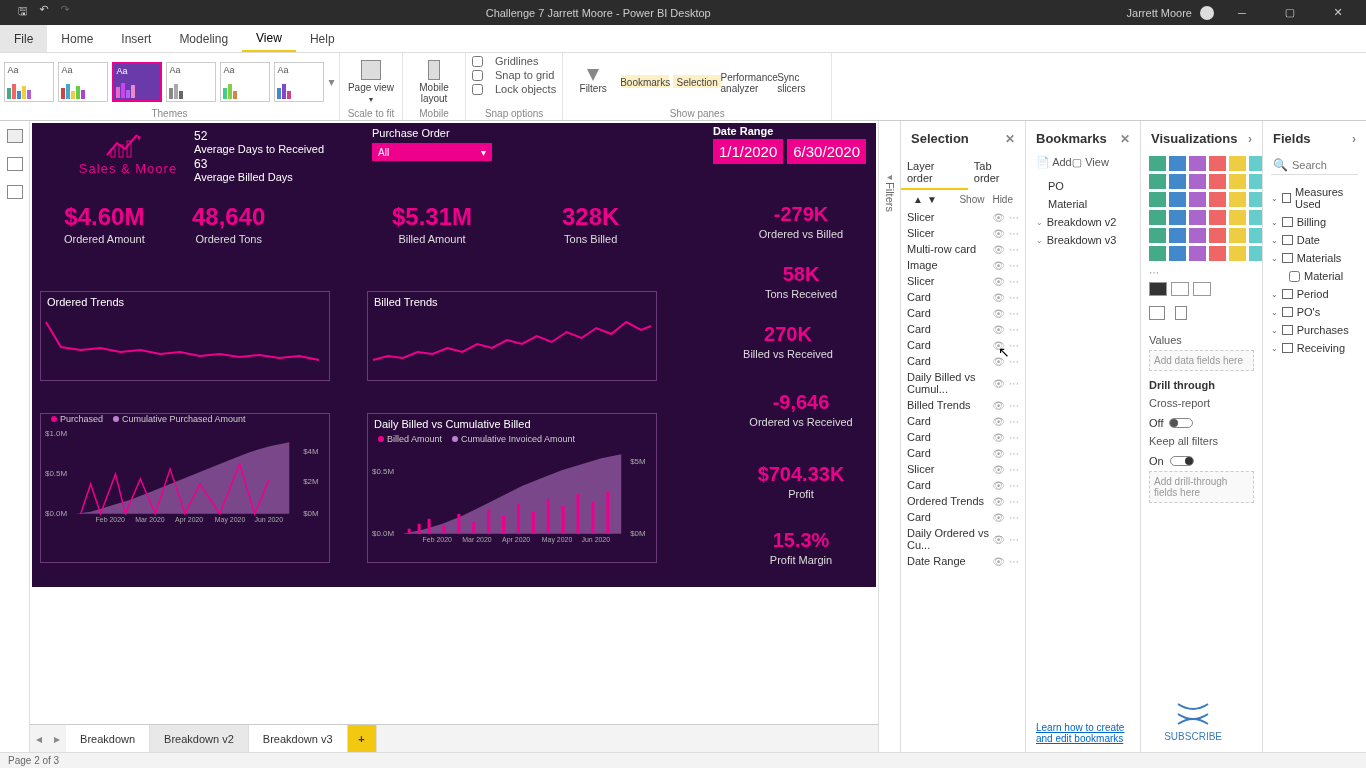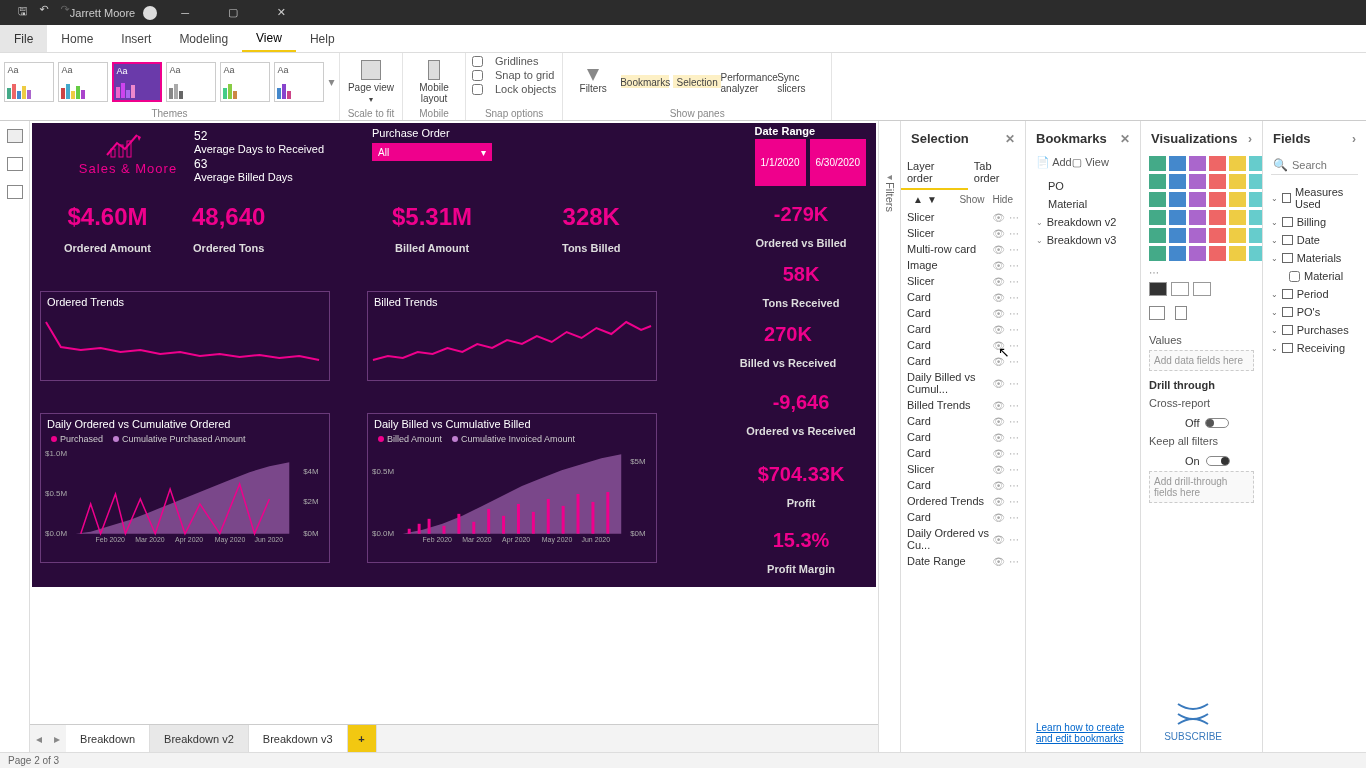--- a/index.html
+++ b/index.html
@@ -52,26 +52,26 @@
 .dh { position: absolute; }
 .logo { left: 36px; top: 6px; width: 120px; text-align: center; }
 .logo svg { display: block; margin: 0 auto; }
 .logo-text { font-size: 13px; color: #ef008c; letter-spacing: 1px; }
 .avg-block { left: 162px; top: 6px; font-size: 11px; }
 .avg-block .n { font-size: 12px; }
 .po-block { left: 340px; top: 4px; font-size: 11px; }
 .po-dd { margin-top: 4px; background: #ef008c; width: 120px; height: 18px; display: flex; align-items: center; justify-content: space-between; padding: 0 6px; font-size: 10px; }
 .dr-block { right: 10px; top: 2px; font-size: 11px; }
 .dr-btns { display: flex; gap: 4px; margin-top: 2px; }
-.dr-btn { background: #ef008c; padding: 18px 6px; font-size: 10px; }
+.dr-btn { background: #ef008c; padding: 4px 6px; font-size: 15px; }
 
 
 .kpi { position: absolute; text-align: center; }
 .kpi .v { color: #ef008c; font-size: 24px; font-weight: 600; }
-.kpi .l { font-size: 11px; color: #ddd; margin-top: 11px; font-weight: bold; }
+.kpi .l { font-size: 11px; color: #ddd; margin-top: 2px; }
 .kpi-r .v { font-size: 20px; }
 
 
 .chartbox { position: absolute; border: 1px solid #6a3a7a; }
 .chartbox .ct { font-size: 11px; padding: 4px 6px; color: #fff; }
 .spark { height: 56px; position: relative; }
 .spark svg { width: 100%; height: 100%; }
 .legend { font-size: 9px; color: #ccc; display:flex; gap:10px; padding-left:10px;}
 .legend .dot{display:inline-block;width:6px;height:6px;border-radius:50%;margin-right:3px;}
 
@@ -101,21 +101,21 @@
 .bm-link { color: #0066cc; font-size: 10px; padding: 8px 10px; text-decoration: underline; }
 
 .viz-pane { width: 122px; }
 .viz-grid { display: grid; grid-template-columns: repeat(6, 17px); gap: 3px; padding: 0 8px 6px; }
 .viz-ico { width: 17px; height: 15px; background: #666; }
 .viz-tools { display:flex; gap:4px; padding:4px 8px;}
 .viz-tool{width:18px;height:14px;border:1px solid #999;}
 .viz-tool.active{background:#333;}
 .viz-sect { font-size: 11px; padding: 8px 8px 4px; color: #555; }
 .viz-drop { margin: 0 8px; border: 1px dashed #ccc; padding: 4px; font-size: 10px; color: #999; background:#f9f9f9;}
-.viz-toggle { display: flex; align-items: center; gap: 6px; padding: 4px 8px; font-size: 11px; margin-left: 36px; }
+.viz-toggle { display: flex; align-items: center; gap: 6px; padding: 4px 8px; font-size: 11px; }
 .tgl { width: 24px; height: 10px; border: 1px solid #888; border-radius: 6px; position: relative; display:inline-block;}
 .tgl::after { content: ''; width: 8px; height: 8px; background: #555; border-radius: 50%; position: absolute; top: 0; }
 .tgl.off::after { left: 0; }
 .tgl.on::after { right: 0; background:#333;}
 
 .fields-pane { width: 104px; }
 .search { margin: 0 8px 8px; display: flex; align-items: center; gap: 4px; border-bottom: 1px solid #ddd; padding: 2px; }
 .search input { border: none; outline: none; font-size: 11px; flex: 1; }
 .field-item { display: flex; align-items: center; gap: 4px; padding: 3px 8px; font-size: 11px; }
 .field-item .chev { font-size: 8px; color: #666; }
@@ -138,20 +138,21 @@
 </style>
 </head>
 <body>
 
 <div class="titlebar">
   <div class="qat">
     <span>🖫</span>
     <span>↶</span>
     <span style="color:#666">↷</span>
   </div>
+  <div class="title">Challenge 7 Jarrett Moore - Power BI Desktop</div>
   <div class="user">
     <span>Jarrett Moore</span>
     <span class="avatar"></span>
     <span class="winbtn">─</span>
     <span class="winbtn">▢</span>
     <span class="winbtn">✕</span>
   </div>
 </div>
 
 <div class="ribbon-tabs">
@@ -376,21 +377,20 @@
             </svg></div>
       </div>
       <div class="chartbox" style="left:335px;top:168px;width:290px;height:90px">
         <div class="ct">Billed Trends</div>
         <div class="spark"><svg viewBox="0 0 290 56" preserveAspectRatio="none">
               <polyline points="5,48 20,44 35,46 50,40 65,42 80,36 95,40 110,32 125,36 140,28 155,32 170,24 185,30 200,20 215,26 230,16 245,22 260,10 275,18 285,14" stroke="#ef008c" stroke-width="2" fill="none"></polyline>
             </svg></div>
       </div>
 
       <div class="chartbox" style="left:8px;top:290px;width:290px;height:150px">
-        <div class="ct">Daily Ordered vs Cumulative Ordered</div>
         <div class="legend">
             <span><span class="dot" style="background:#ef008c"></span><span>Purchased</span></span>
             <span><span class="dot" style="background:#c080d0"></span><span>Cumulative Purchased Amount</span></span>
           </div>
         <svg viewBox="0 0 290 100" style="width:100%;height:100px">
           <text x="4" y="12" fill="#aaa" font-size="8">$1.0M</text>
             <text x="4" y="52" fill="#aaa" font-size="8">$0.5M</text>
             <text x="4" y="92" fill="#aaa" font-size="8">$0.0M</text>
           <text x="264" y="30" fill="#aaa" font-size="8">$4M</text>
             <text x="264" y="60" fill="#aaa" font-size="8">$2M</text>

